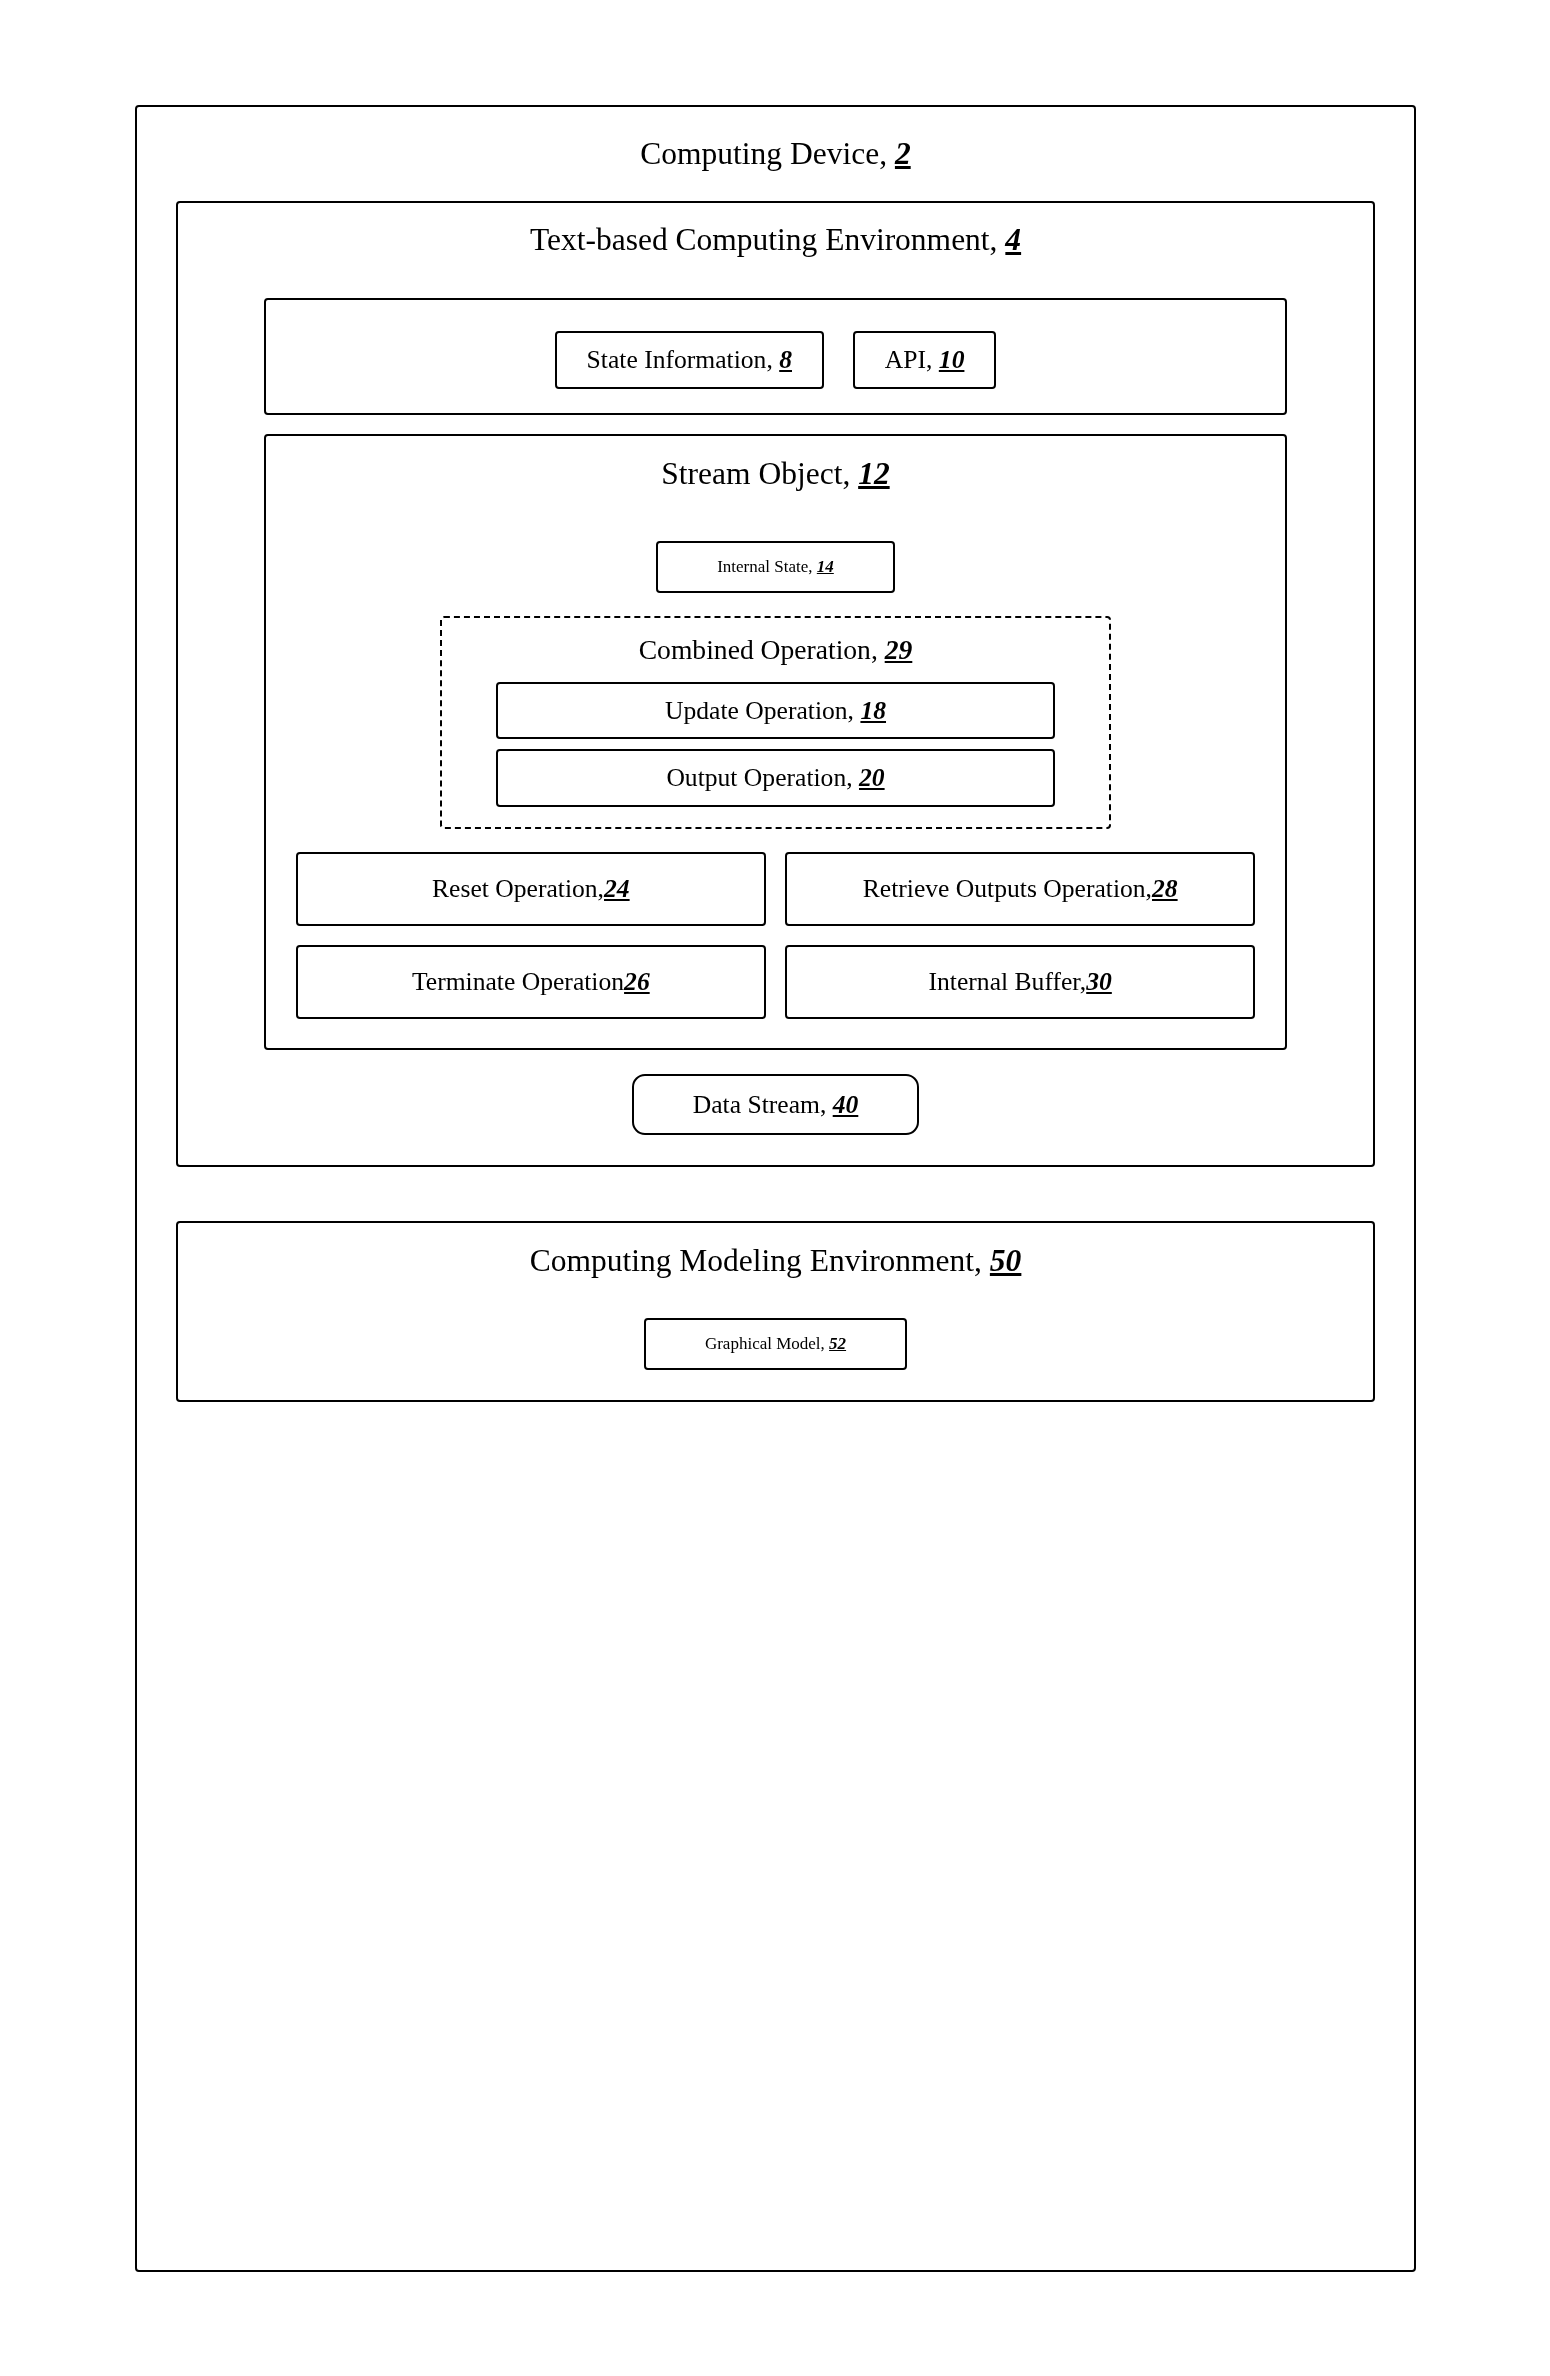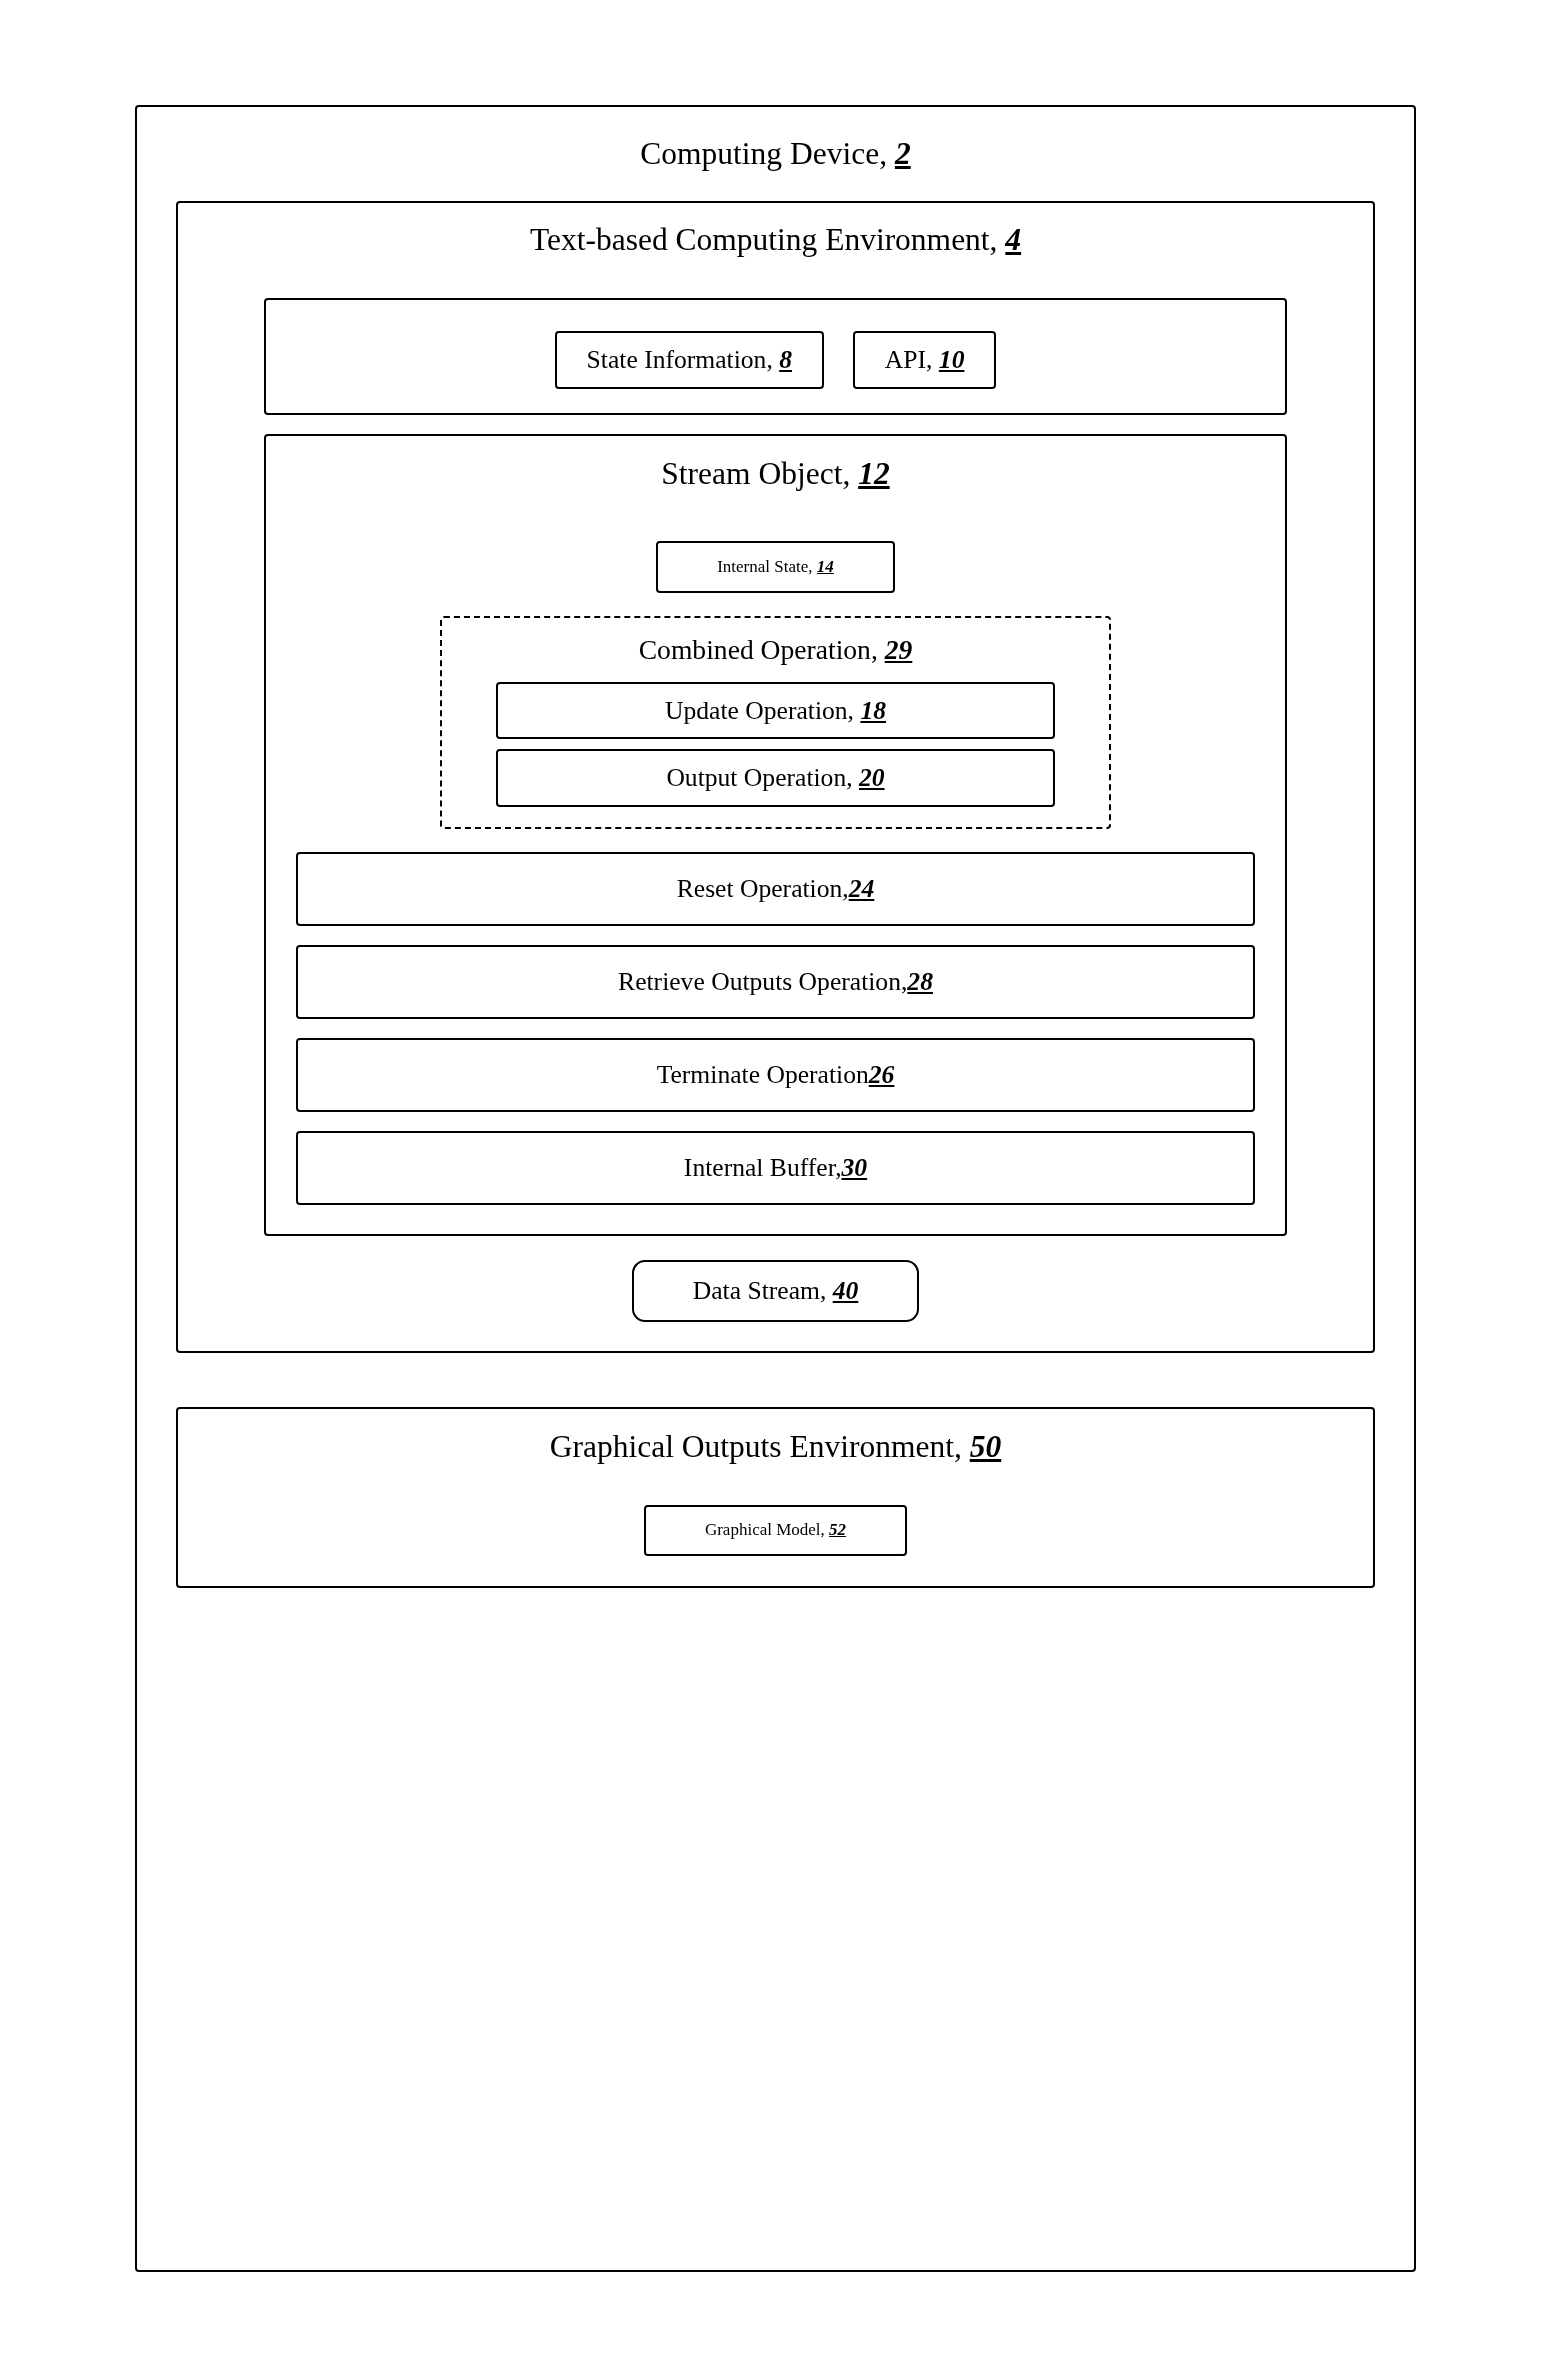--- a/index.html
+++ b/index.html
@@ -131,21 +131,21 @@
       border: 2px solid #000;
       border-radius: 3.9px;
       padding: 11.8px 29.6px;
       font-size: 25.6px;
       text-align: center;
       width: 90%;
     }
 
     .ops-grid {
       display: grid;
-      grid-template-columns: 1fr;
+      grid-template-columns: 1fr 1fr;
       gap: 19.7px;
       width: 100%;
       margin-top: 0;
     }
 
     .op-box {
       border: 2px solid #000;
       border-radius: 3.9px;
       padding: 19.7px 15.8px;
       font-size: 25.6px;
@@ -262,21 +262,21 @@
 
       <div style="margin-top: 23.6px;">
         <div class="data-stream-box">
           <span>Data Stream, </span><span class="ref">40</span>
         </div>
       </div>
     </div>
 
     <div class="graphical-env-box">
       <div class="box-title">
-        <span class="label">Graphical Outputs Environment, </span><span class="ref">50</span>
+        <span class="label">Computing Modeling Environment, </span><span class="ref">50</span>
       </div>
       <div class="graphical-model-box">
         <span>Graphical Model, </span><span class="ref">52</span>
       </div>
     </div>
 
   </div>
 </div>
 
 

